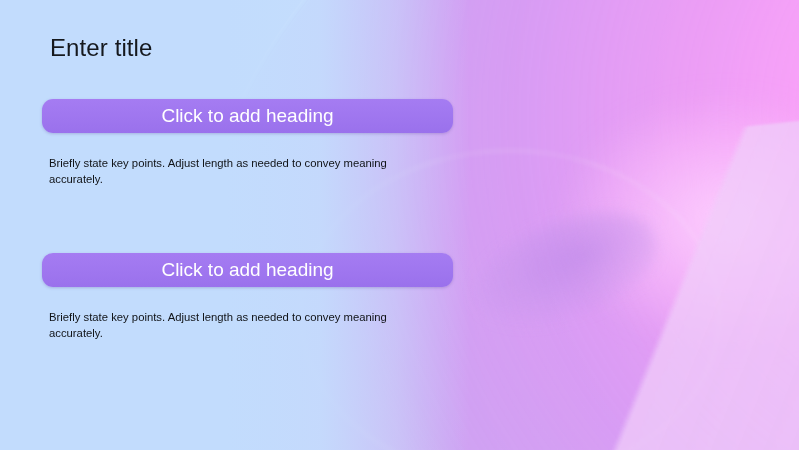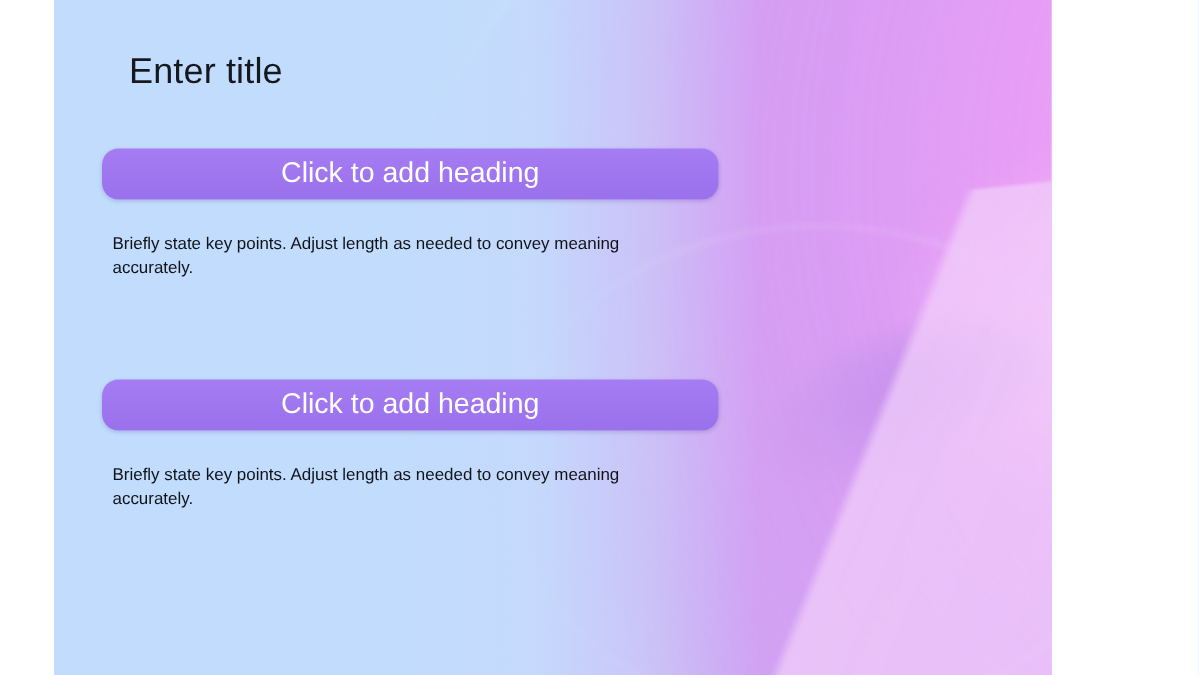--- a/index.html
+++ b/index.html
@@ -6,25 +6,24 @@
     margin: 0;
     padding: 0;
     background: #ffffff;
   }
   body {
     font-family: "Liberation Sans", sans-serif;
   }
 
   .slide {
     position: relative;
-    width: 665px;
+    width: 799px;
     height: 450px;
     overflow: hidden;
     background: #c3dcfd;
-    margin-left: 36px;
   }
 
   
   .bg-layer {
     position: absolute;
     inset: 0;
     pointer-events: none;
   }
 
   
@@ -176,21 +175,21 @@
     top: 33px;
     font-size: 24px;
     line-height: 30px;
     color: #15181d;
     letter-spacing: 0.1px;
     white-space: nowrap;
   }
 
   .block {
     position: absolute;
-    left: 32px;
+    left: 42px;
     width: 411px;
   }
   .block-1 { top: 99px; }
   .block-2 { top: 253px; }
 
   .heading-btn {
     display: block;
     width: 100%;
     height: 34px;
     border: none;

